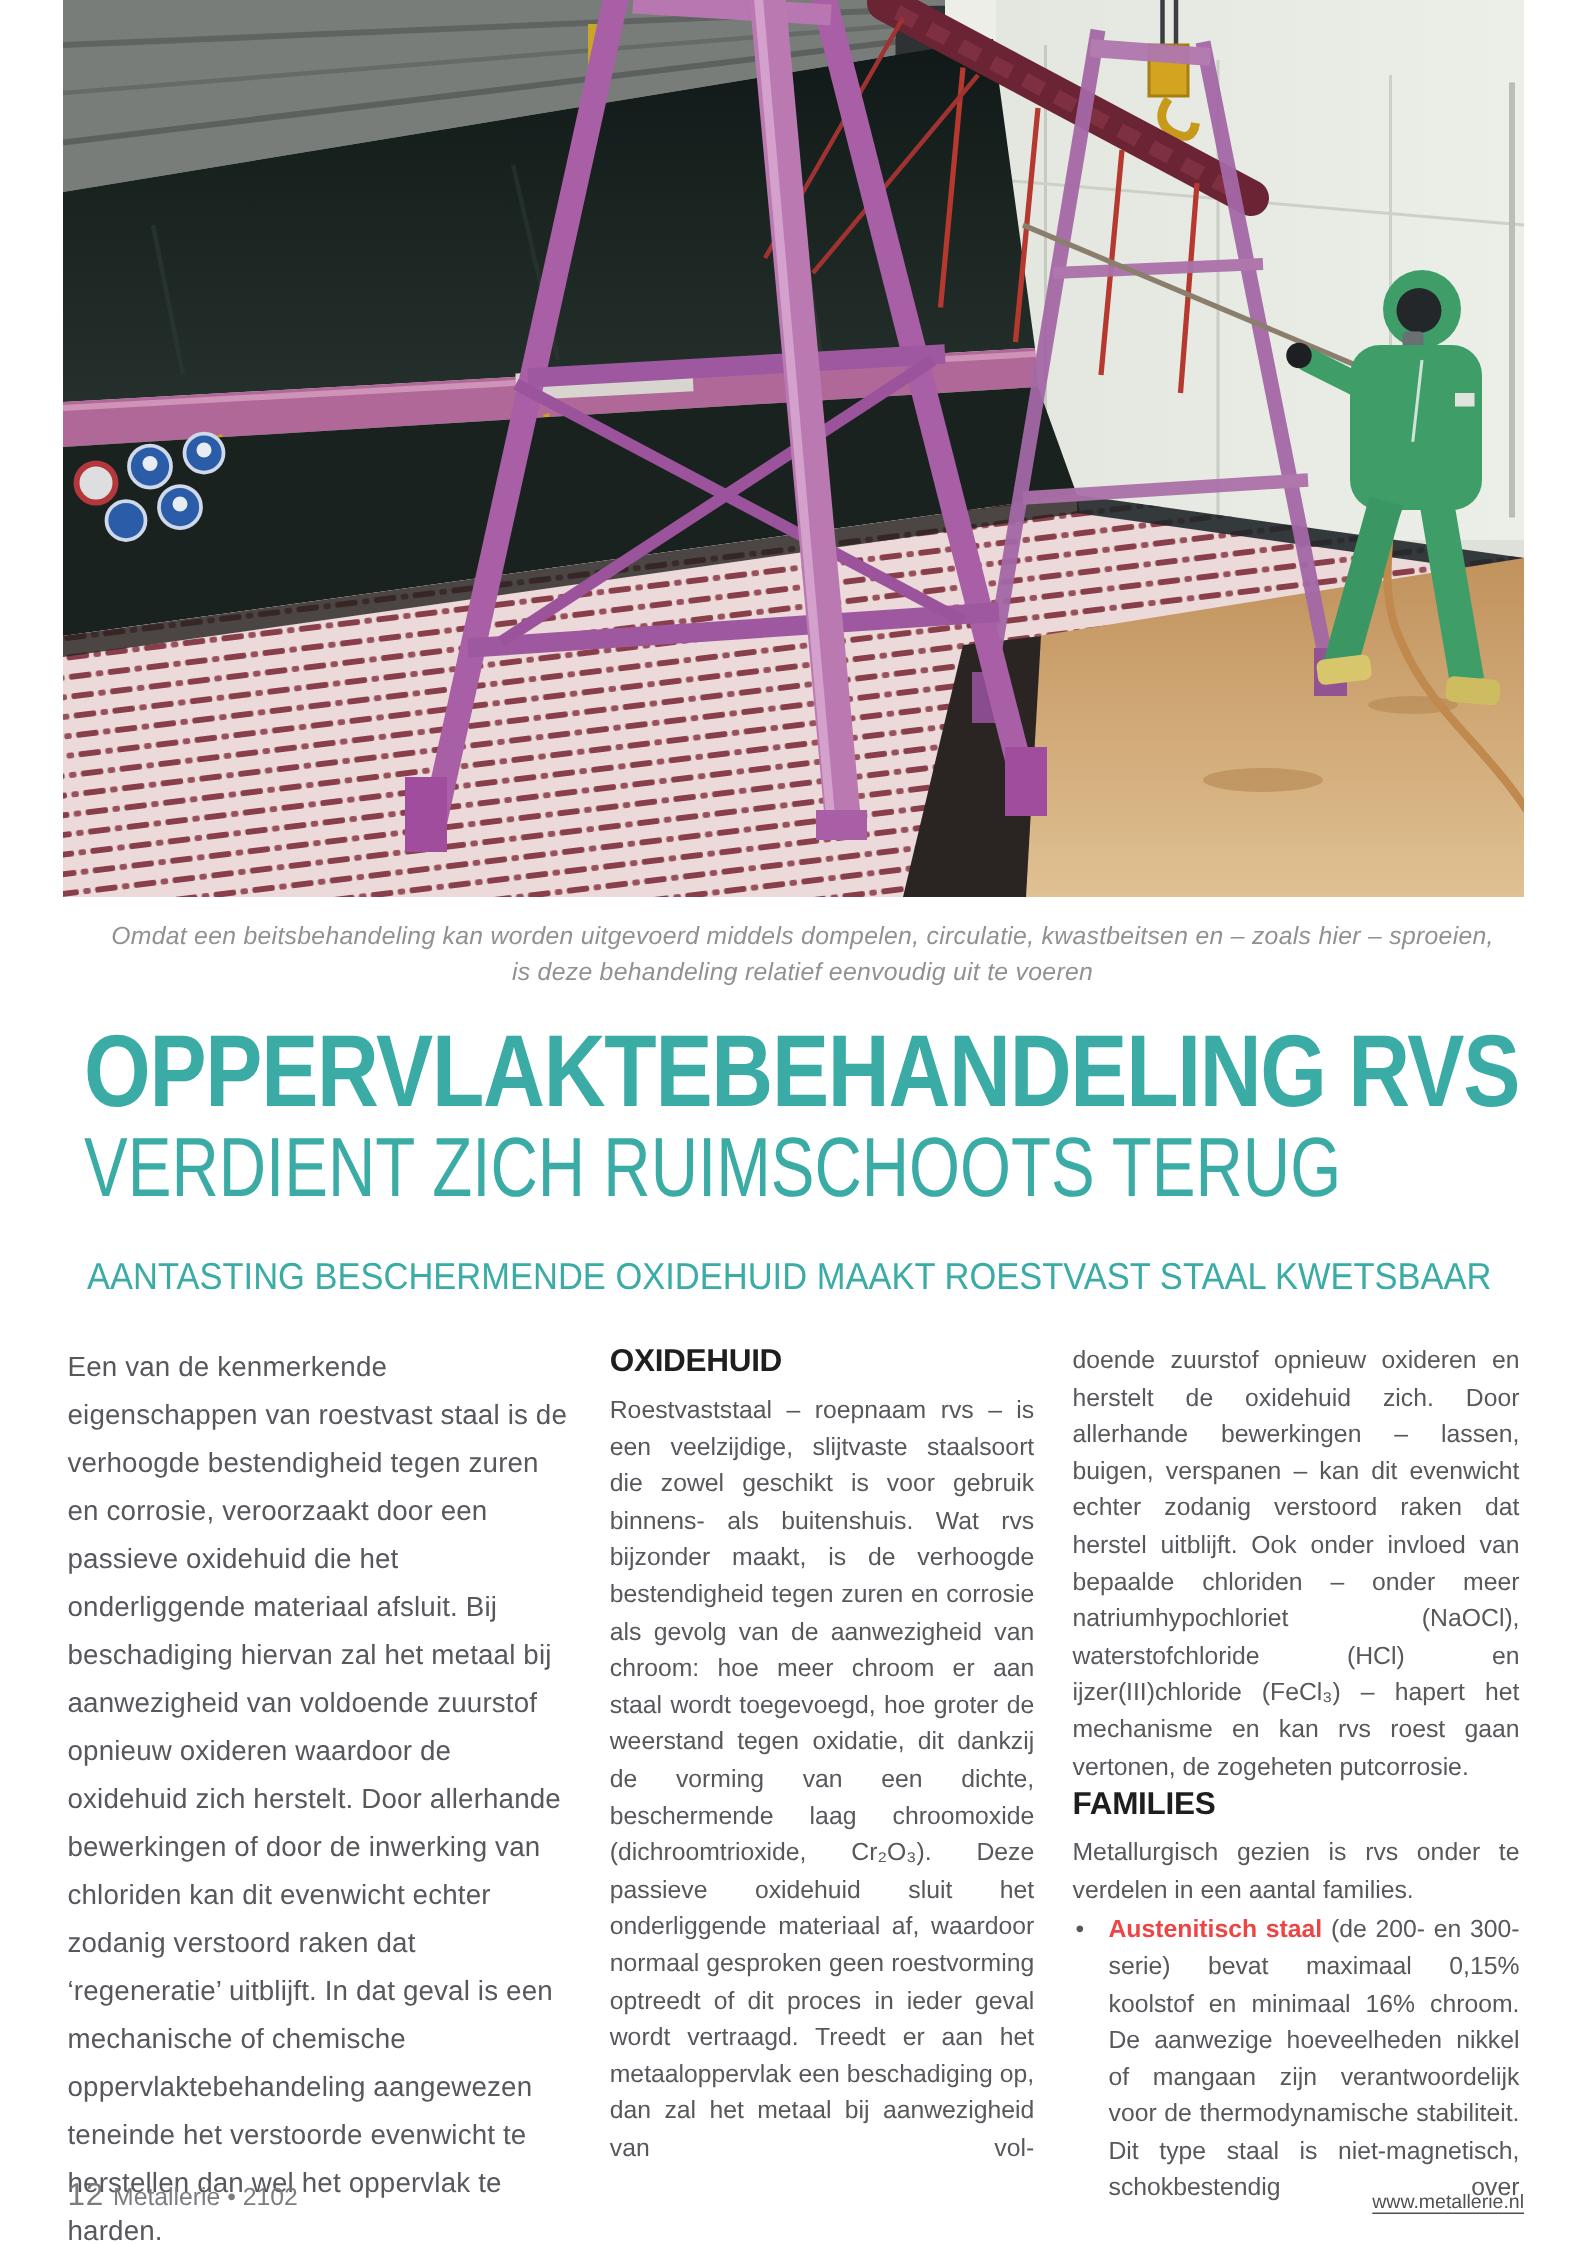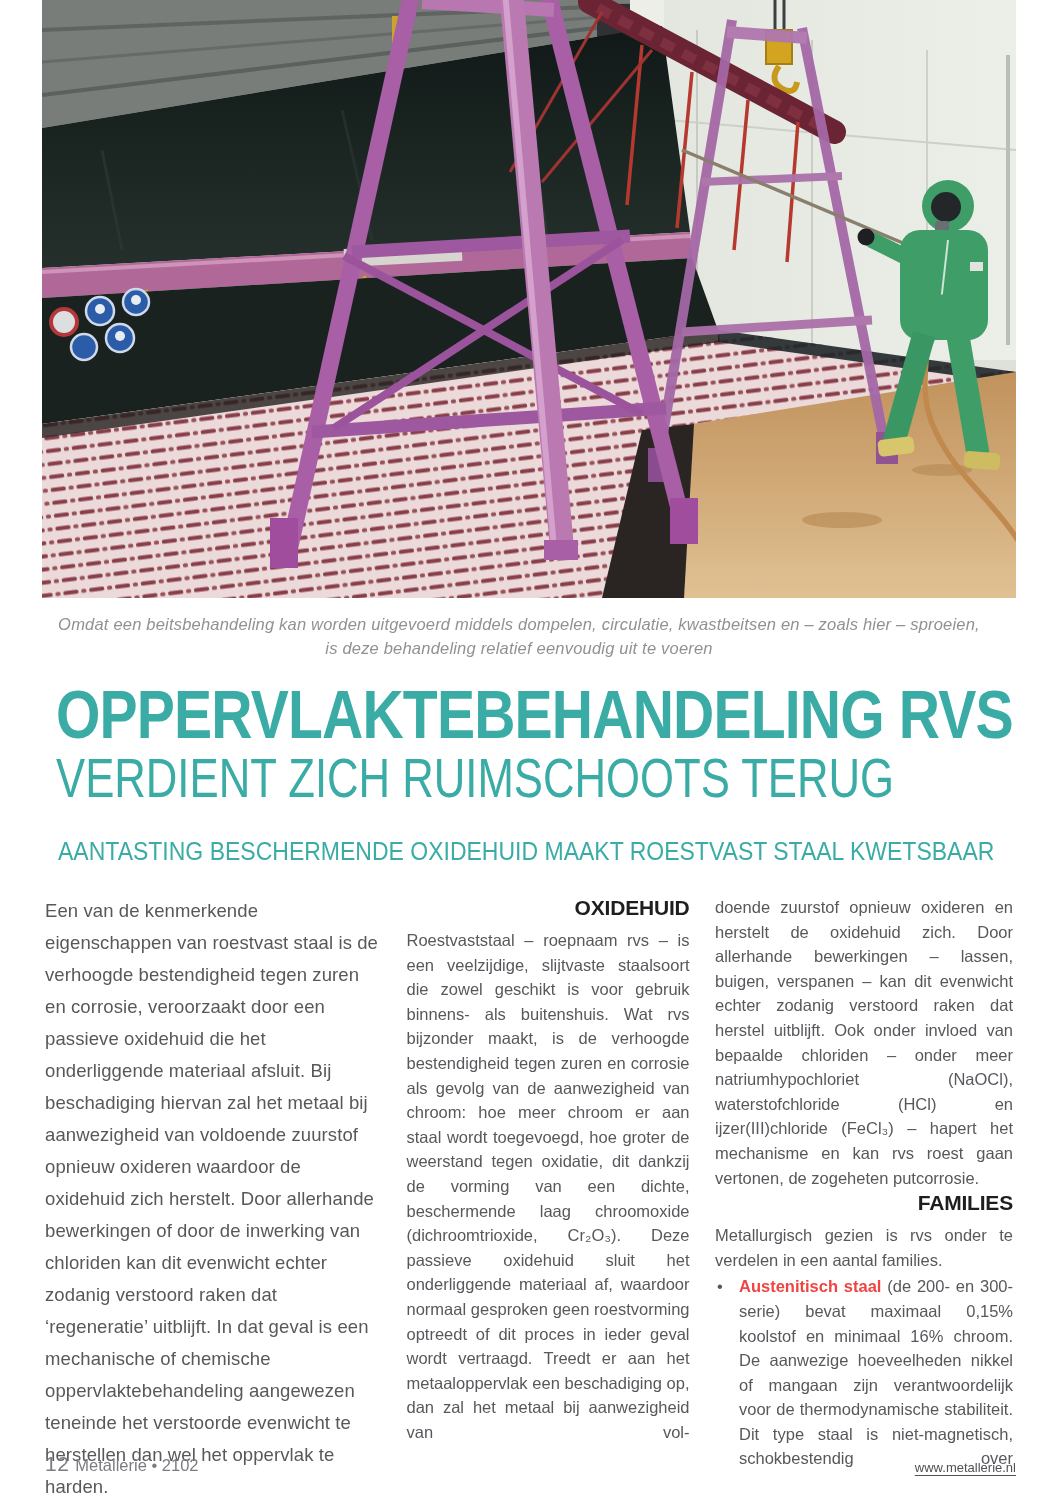--- a/index.html
+++ b/index.html
@@ -18,21 +18,21 @@
     position: absolute;
     left: 42px; top: 0;
     width: 974px; height: 598px;
     overflow: hidden;
     background: #dde1d9;
   }
   .photo-wrap svg { display: block; width: 100%; height: 100%; }
 
   .caption {
     position: absolute;
-    left: 32px; top: 612px;
+    left: 48px; top: 612px;
     width: 974px;
     text-align: center;
     font-style: italic;
     font-size: 16.5px;
     line-height: 24px;
     color: #8f9193;
     letter-spacing: 0.2px;
   }
 
   
@@ -89,21 +89,20 @@
     line-height: 32px;
     letter-spacing: 0.1px;
   }
   .sec-heading {
     font-size: 21px;
     font-weight: bold;
     color: #1e1e20;
     line-height: 26px;
     margin-bottom: 7px;
     letter-spacing: -0.2px;
-    text-align: right;
   }
   .body-par {
     font-size: 16.5px;
     line-height: 24.6px;
     text-align: justify;
   }
   .justify-last { text-align-last: justify; }
   .families-block { }
   .bullet-item {
     position: relative;

